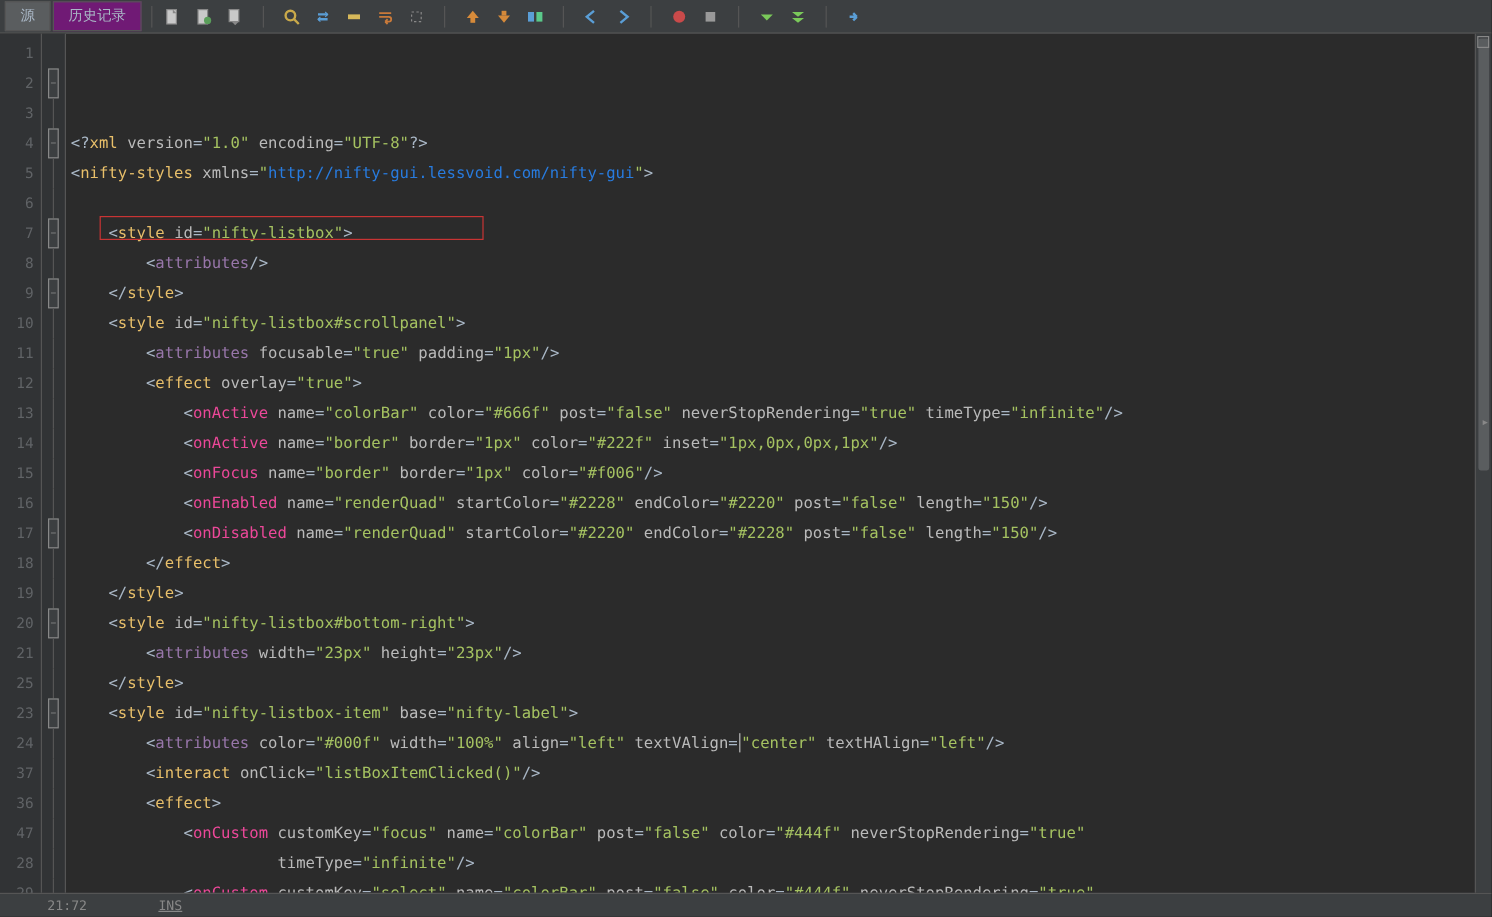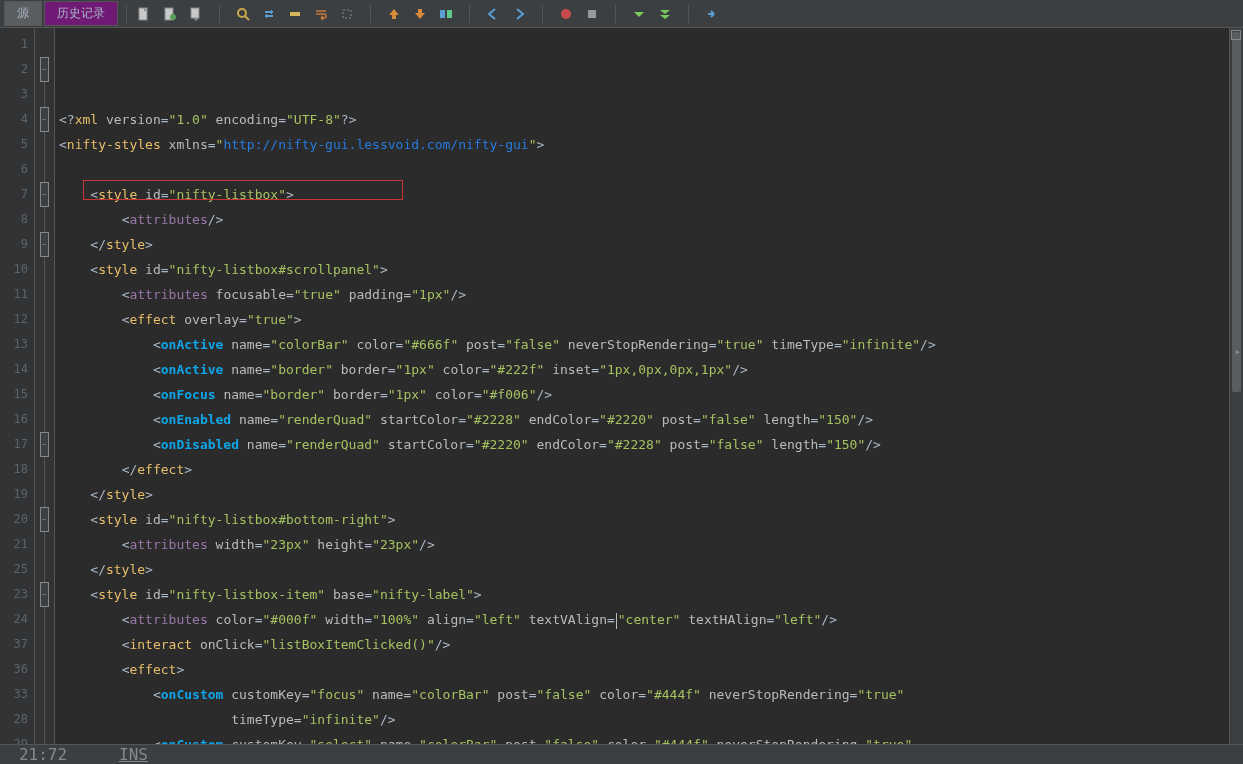--- a/index.html
+++ b/index.html
@@ -21,29 +21,29 @@
 .foldbox { width:9px; height:9px; border:1px solid #888; background:#3c3f41; font-size:8px; line-height:7px; text-align:center; color:#888; cursor:pointer; }
 .guide { width:1px; height:25px; background:#555; margin:0 auto; }
 .code { flex:1; padding:4px 0 0 4px; font-family:"Consolas","Courier New",monospace; font-size:13px; line-height:25px; white-space:pre; overflow:hidden; position:relative; }
 .code .line { height:25px; }
 
 
 .tag { color:#e8bf6a;text-align:center; }
 .attr { color:#bababa; }
 .attr.bold { color:#9876aa; font-weight:normal; }
 .val { color:#a5c261; }
-.func { color:#0ea5e9;font-weight:bold; }
+.func { color:#ec4899; }
 .link { color:#287bde; }
 .punct { color:#a9b7c6; }
 
 .redbox { position:absolute; border:1px solid #c93434; pointer-events:none; }
 .cursor { display:inline-block; width:1px; height:16px; background:#bbb; vertical-align:middle; margin:0 1px; }
 
 
-.status { position:absolute; bottom:0; left:0; right:0; height:20px; background:#3c3f41; border-top:1px solid #555; display:flex; align-items:center; padding:0 3px; font-size:16px; color:#888; }
+.status { position:absolute; bottom:0; left:0; right:0; height:20px; background:#3c3f41; border-top:1px solid #555; display:flex; align-items:center; padding:0 16px; font-size:11px; color:#888; }
 .status .pos { width:80px; text-align:center; }
 .status .ins { margin-left:36px;text-decoration:underline; }
 
 .scrollbar-v { position:absolute; right:0; top:28px; bottom:20px; width:14px; background:#3c3f41; border-left:1px solid #555; }
 .scrollbar-v .thumb { position:absolute; left:2px; right:2px; top:4px; height:360px; background:#5a5d5f; border-radius:2px; }
 
 .minibtn { position:absolute; right:2px; top:30px; width:10px; height:10px; border:1px solid #888; cursor:pointer; }
 .minibtn2 { position:absolute; right:2px; top:345px; font-size:11px; color:#888; cursor:pointer; }
 </style>
 </head>
@@ -182,21 +182,21 @@
       <div>17</div>
       <div>18</div>
       <div>19</div>
       <div>20</div>
       <div>21</div>
       <div>25</div>
       <div>23</div>
       <div>24</div>
       <div>37</div>
       <div>36</div>
-      <div>33</div>
+      <div>47</div>
       <div>28</div>
       <div>29</div>
     </div>
   <div class="foldcol" id="foldcol">
       <div></div>
       <div>
         <div class="foldbox">−</div>
       </div>
       <div>
         <div class="guide"></div>

